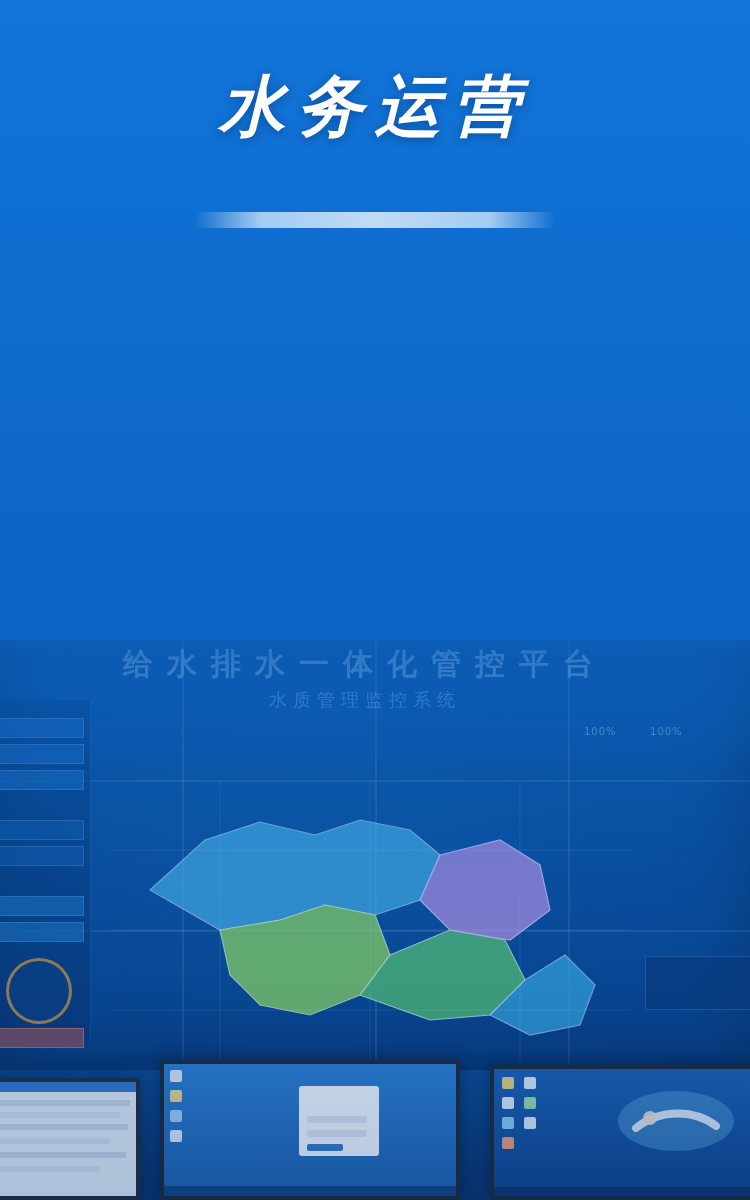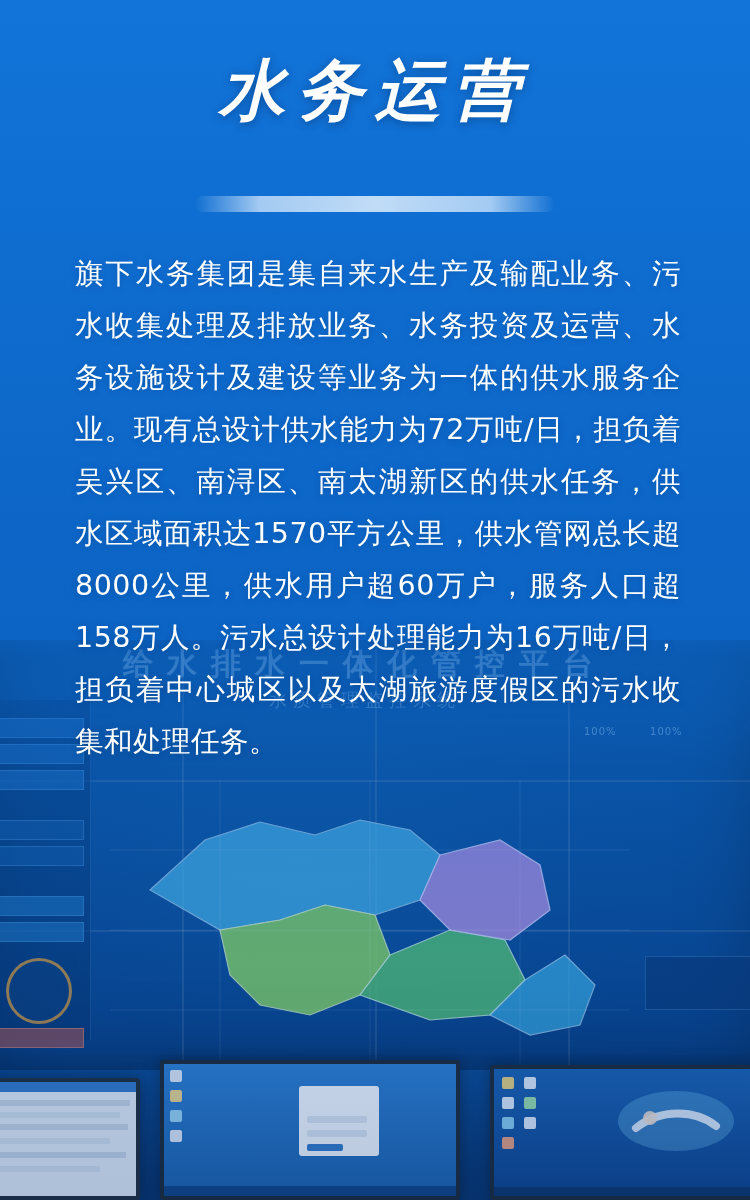--- a/index.html
+++ b/index.html
@@ -188,21 +188,21 @@
     right: 20px;
     bottom: 40px;
     width: 120px;
     height: 70px;
   }
 
   
   .headline-wrap {
     position: absolute;
     left: 0;
-    top: 46px;
+    top: 62px;
     width: 750px;
     text-align: center;
   }
   .headline {
     display: inline-block;
     position: relative;
     color: #ffffff;
     font-family: "DejaVu Serif", "Liberation Serif", serif;
     font-size: 66px;
     font-weight: bold;
@@ -350,15 +350,14 @@
     <div style="position:absolute;inset:0;background:linear-gradient(180deg, rgba(13,105,205,0.92) 0%, rgba(12,98,196,0.55) 10%, rgba(11,90,185,0.30) 28%, rgba(10,80,170,0.22) 60%, rgba(8,60,135,0.28) 100%);"></div>
   </div>
 
   <div style="position:absolute;left:0;top:0;width:750px;height:640px;background:linear-gradient(180deg,#1274d9 0%,#0f6dd0 40%,#0d67c8 75%,rgba(12,100,196,0.96) 100%);"></div>
 
   <div class="headline-wrap">
     <div class="headline">水务运营</div>
     <div class="headline-underline"></div>
   </div>
 
-  <div class="body-copy">旗下水务集团是集自来水生产及输配业务、污水收集处理及排放业务、水务投资及运营、水务设施设计及建设等业务为一体的供水服务企业。现有总设计供水能力为72万吨/日，担负着吴兴区、南浔区、南太湖新区的供水任务，供水区域面积达1570平方公里，供水管网总长超8000公里，供水用户超60万户，服务人口超158万人。污水总设计处理能力为16万吨/日，担负着中心城区以及太湖旅游度假区的污水收集和处理任务。</div>
 
 </div>
 
 </body></html>

